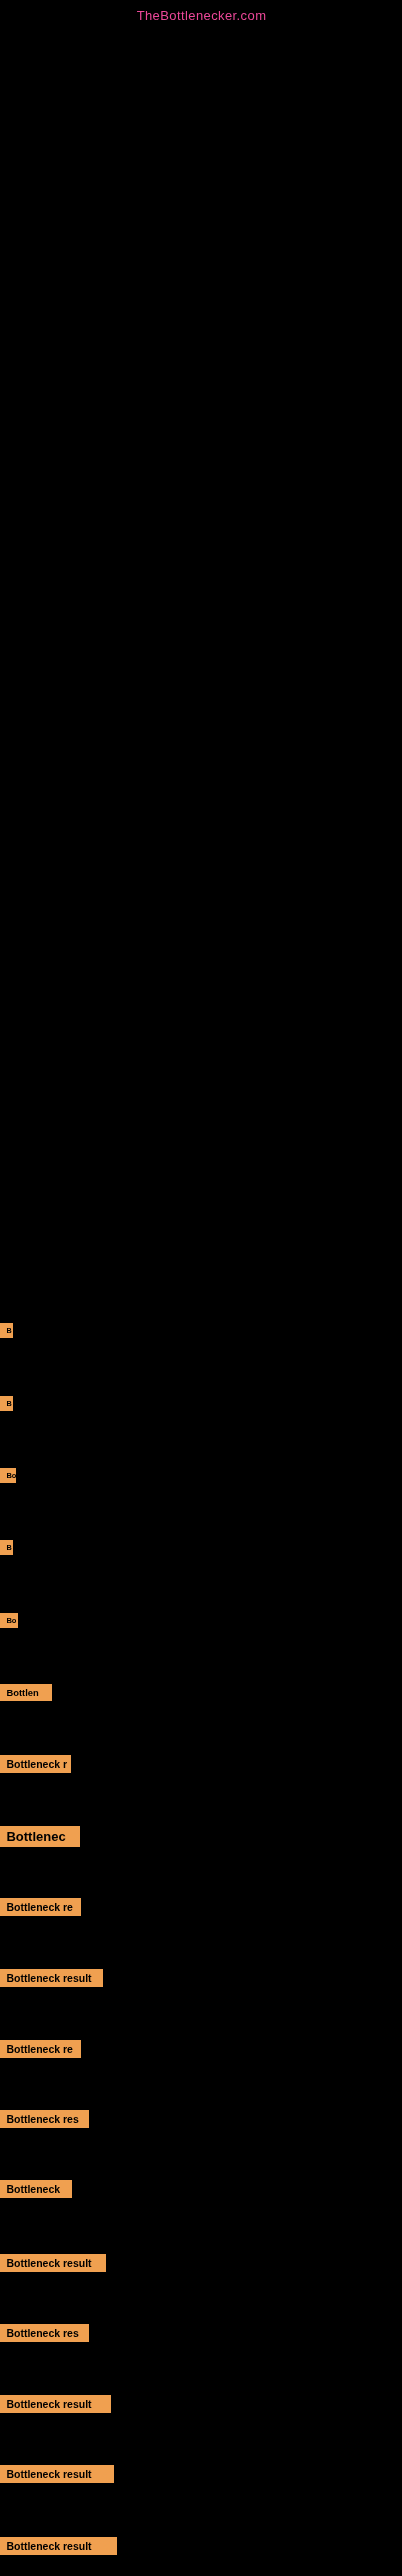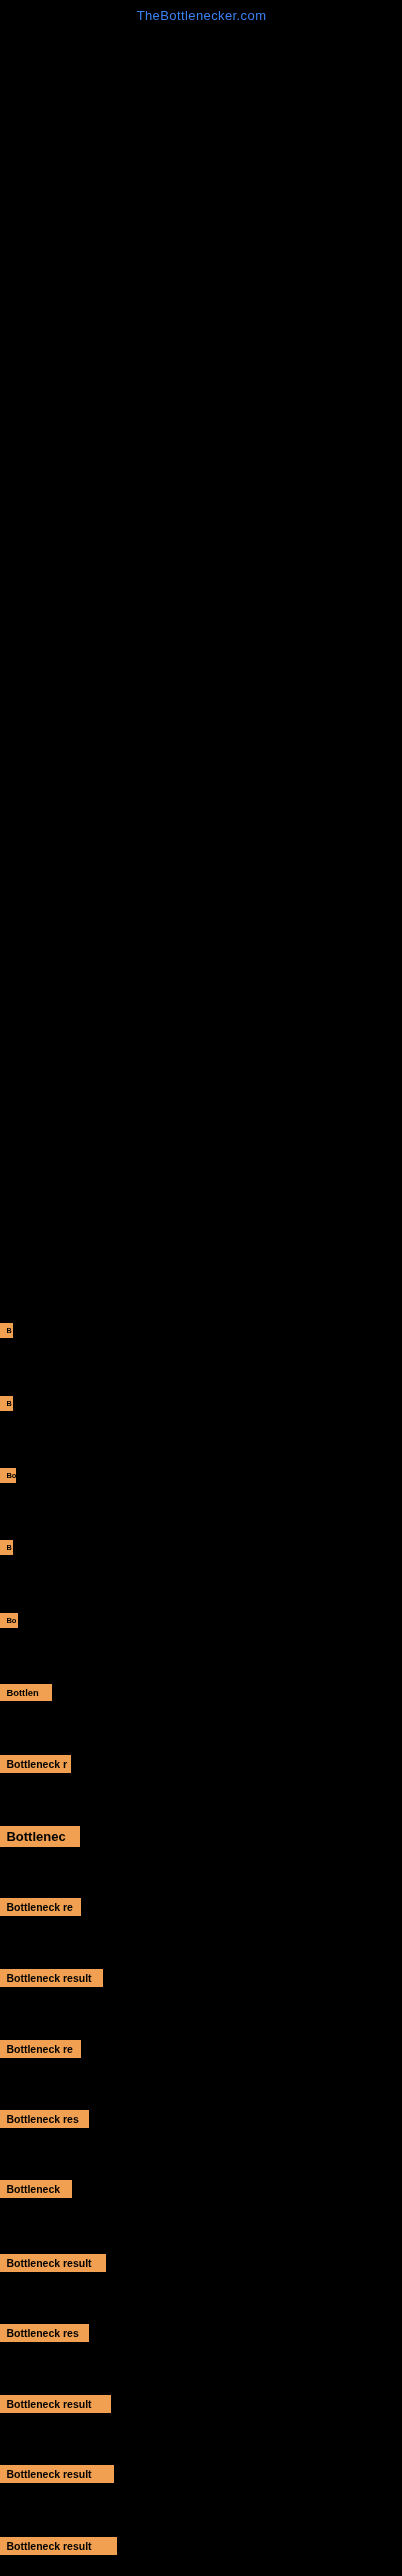--- a/index.html
+++ b/index.html
@@ -8,21 +8,21 @@
       box-sizing: border-box;
     }
     body {
       background-color: #000;
       width: 403px;
       min-height: 2576px;
       font-family: Arial, sans-serif;
       position: relative;
     }
     .site-title {
-      color: #3b82f6;
+      color: #ec4899;
       font-size: 13px;
       text-align: center;
       padding: 8px 0 4px 0;
       letter-spacing: 0.4px;
     }
     .content-area {
       padding: 0 0 16px 0;
     }
     .bottleneck-label {
       background-color: #f0a050;

